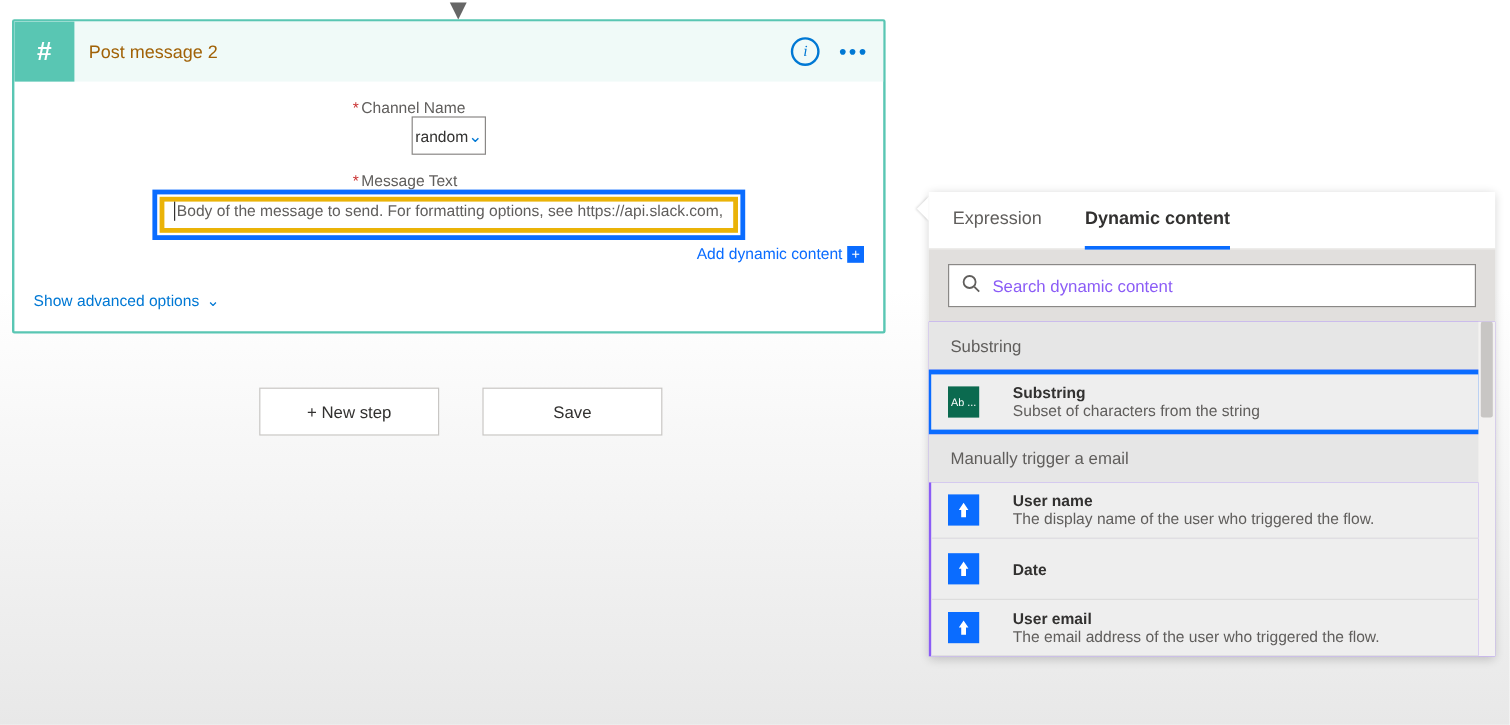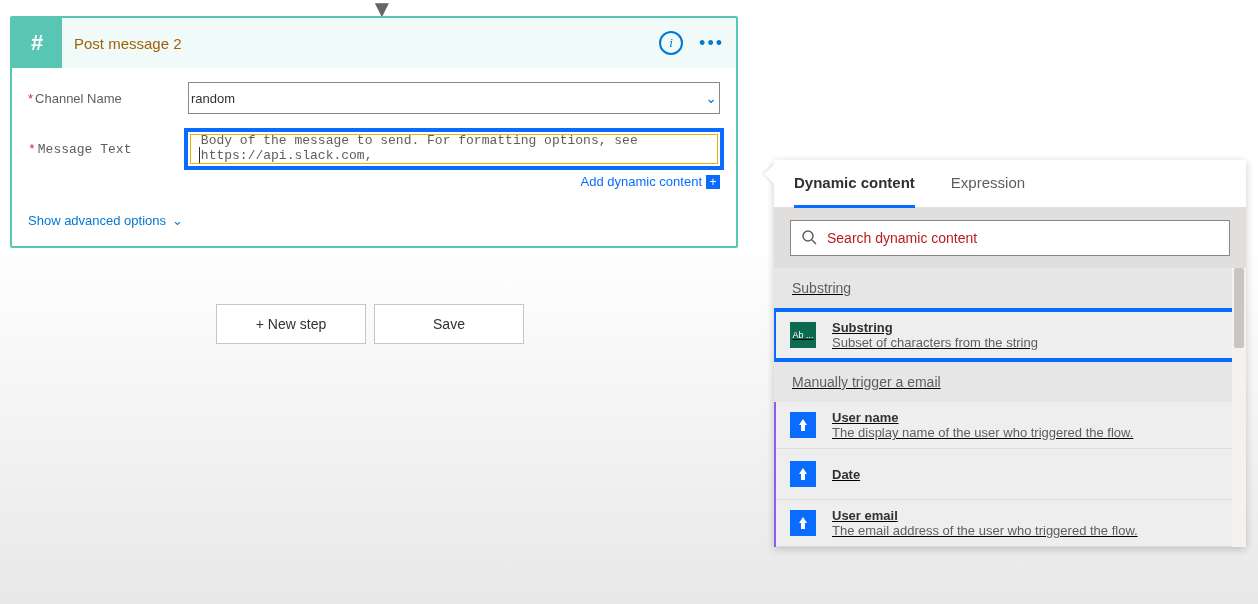--- a/index.html
+++ b/index.html
@@ -76,20 +76,21 @@
     cursor: pointer;
   }
 
   .card-body {
     padding: 14px 16px 18px 16px;
   }
   .field-row {
     display: flex;
     align-items: center;
     margin-bottom: 14px;
+    flex-direction: column;
   }
   .field-label {
     width: 160px;
     font-size: 13px;
     color: #605e5c;
   }
   .field-label .req { color: #c93030; margin-right: 2px; }
   .field-control {
     flex: 1;
   }
@@ -108,28 +109,28 @@
     color: #0078d4;
     font-size: 14px;
   }
   .text-input-wrap {
     border: 4px solid #0a6cff;
     padding: 2px;
     margin-left: -4px;
     margin-right: -4px;
   }
   .text-input {
-    border: 1px solid #eab308;
+    border: 4px solid #eab308;
     height: 30px;
     width: 100%;
     padding: 0 8px;
     font-size: 13px;
     color: #605e5c;
     display: flex;
-    align-items: flex-end;
+    align-items: flex-start;
     position: relative;
   }
   .text-input .cursor {
     display:inline-block;
     width:1px;
     height:16px;
     background:#323130;
     margin-right:1px;
     vertical-align:middle;
   }
@@ -164,23 +165,23 @@
     cursor: pointer;
     display:flex;
     align-items:center;
   }
   .adv-row .chev2 { margin-left: 6px; }
 
   
   .btn-row {
     position: absolute;
     left: 216px;
-    top: 304px;
-    display: flex;
-    gap: 8px;
+    top: 323px;
+    display: flex;
+    gap: 36px;
     text-align: center;
   }
   .btn {
     width: 150px;
     height: 40px;
     border: 1px solid #c8c6c4;
     background: #fff;
     font-size: 14px;
     color: #323130;
     display:flex;
@@ -231,29 +232,28 @@
     padding: 12px 16px;
   }
   .dyn-search {
     background:#fff;
     border:1px solid #8a8886;
     height:36px;
     display:flex;
     align-items:center;
     padding:0 10px;
     font-size:14px;
-    color:#b91c1c;
+    color:#8b5cf6;
   }
   .dyn-search .mag { margin-right:10px; font-size:15px; color:#605e5c;}
   .dyn-body {
     background:#8b5cf6;
     max-height: 330px;
     overflow:hidden;
     position:relative;
-    text-decoration:underline;
   }
   .dyn-scrollbar {
     position:absolute;
     right:0;top:0;
     width:14px;
     height:100%;
     background:#f3f2f1;
   }
   .dyn-thumb{
     position:absolute;
@@ -279,21 +279,21 @@
   .dyn-item.highlight {
     border:4px solid #0a6cff;
     margin:0 10px 0 -2px;
   }
   .dyn-item-icon {
     width:26px;height:26px;
     background:#0a6cff;
     color:#fff;
     display:flex;align-items:center;justify-content:center;
     font-size:13px;
-    margin-right:16px;
+    margin-right:28px;
     flex-shrink:0;
   }
   .dyn-item-icon.green { background:#0b6a4f; font-size:9px; }
   .dyn-item-text { font-size:13px; }
   .dyn-item-title { color:#323130; font-weight:600; }
   .dyn-item-sub { color:#605e5c; }
   .dyn-item.single { padding:12px 14px; }
   .dyn-item.single .dyn-item-title { font-weight:600; }
 </style>
 </head>
@@ -311,21 +311,21 @@
   <div class="card-body">
     <div class="field-row">
       <div class="field-label"><span class="req">*</span><span>Channel Name</span></div>
       <div class="field-control">
         <div class="select-box">
           <span>random</span>
           <span class="chevron">⌄</span>
         </div>
       </div>
     </div>
-    <div class="field-row" style="margin-bottom:2px;font-family:Liberation Mono, monospace;">
+    <div class="field-row" style="margin-bottom:2px;">
       <div class="field-label"><span class="req">*</span><span>Message Text</span></div>
       <div class="field-control">
         <div class="text-input-wrap">
           <div class="text-input">
             <span class="cursor"></span>
               <span>Body of the message to send. For formatting options, see https://api.slack.com,</span>
           </div>
         </div>
       </div>
     </div>
@@ -342,22 +342,22 @@
 </div>
 
 <div class="btn-row">
   <div class="btn">+ New step</div>
   <div class="btn">Save</div>
 </div>
 
 <div class="dyn-panel">
   <div class="dyn-pointer"></div>
   <div class="dyn-tabs">
+    <div class="dyn-tab">Expression</div>
     <div class="dyn-tab active">Dynamic content</div>
-    <div class="dyn-tab">Expression</div>
   </div>
   <div class="dyn-search-wrap">
     <div class="dyn-search">
       <span class="mag">
         <svg width="16" height="16" viewBox="0 0 16 16" fill="none">
             <circle cx="7" cy="7" r="5" stroke="#605e5c" stroke-width="1.5"></circle>
             <line x1="11" y1="11" x2="15" y2="15" stroke="#605e5c" stroke-width="1.5"></line>
           </svg>
       </span>
       <span>Search dynamic content</span>

